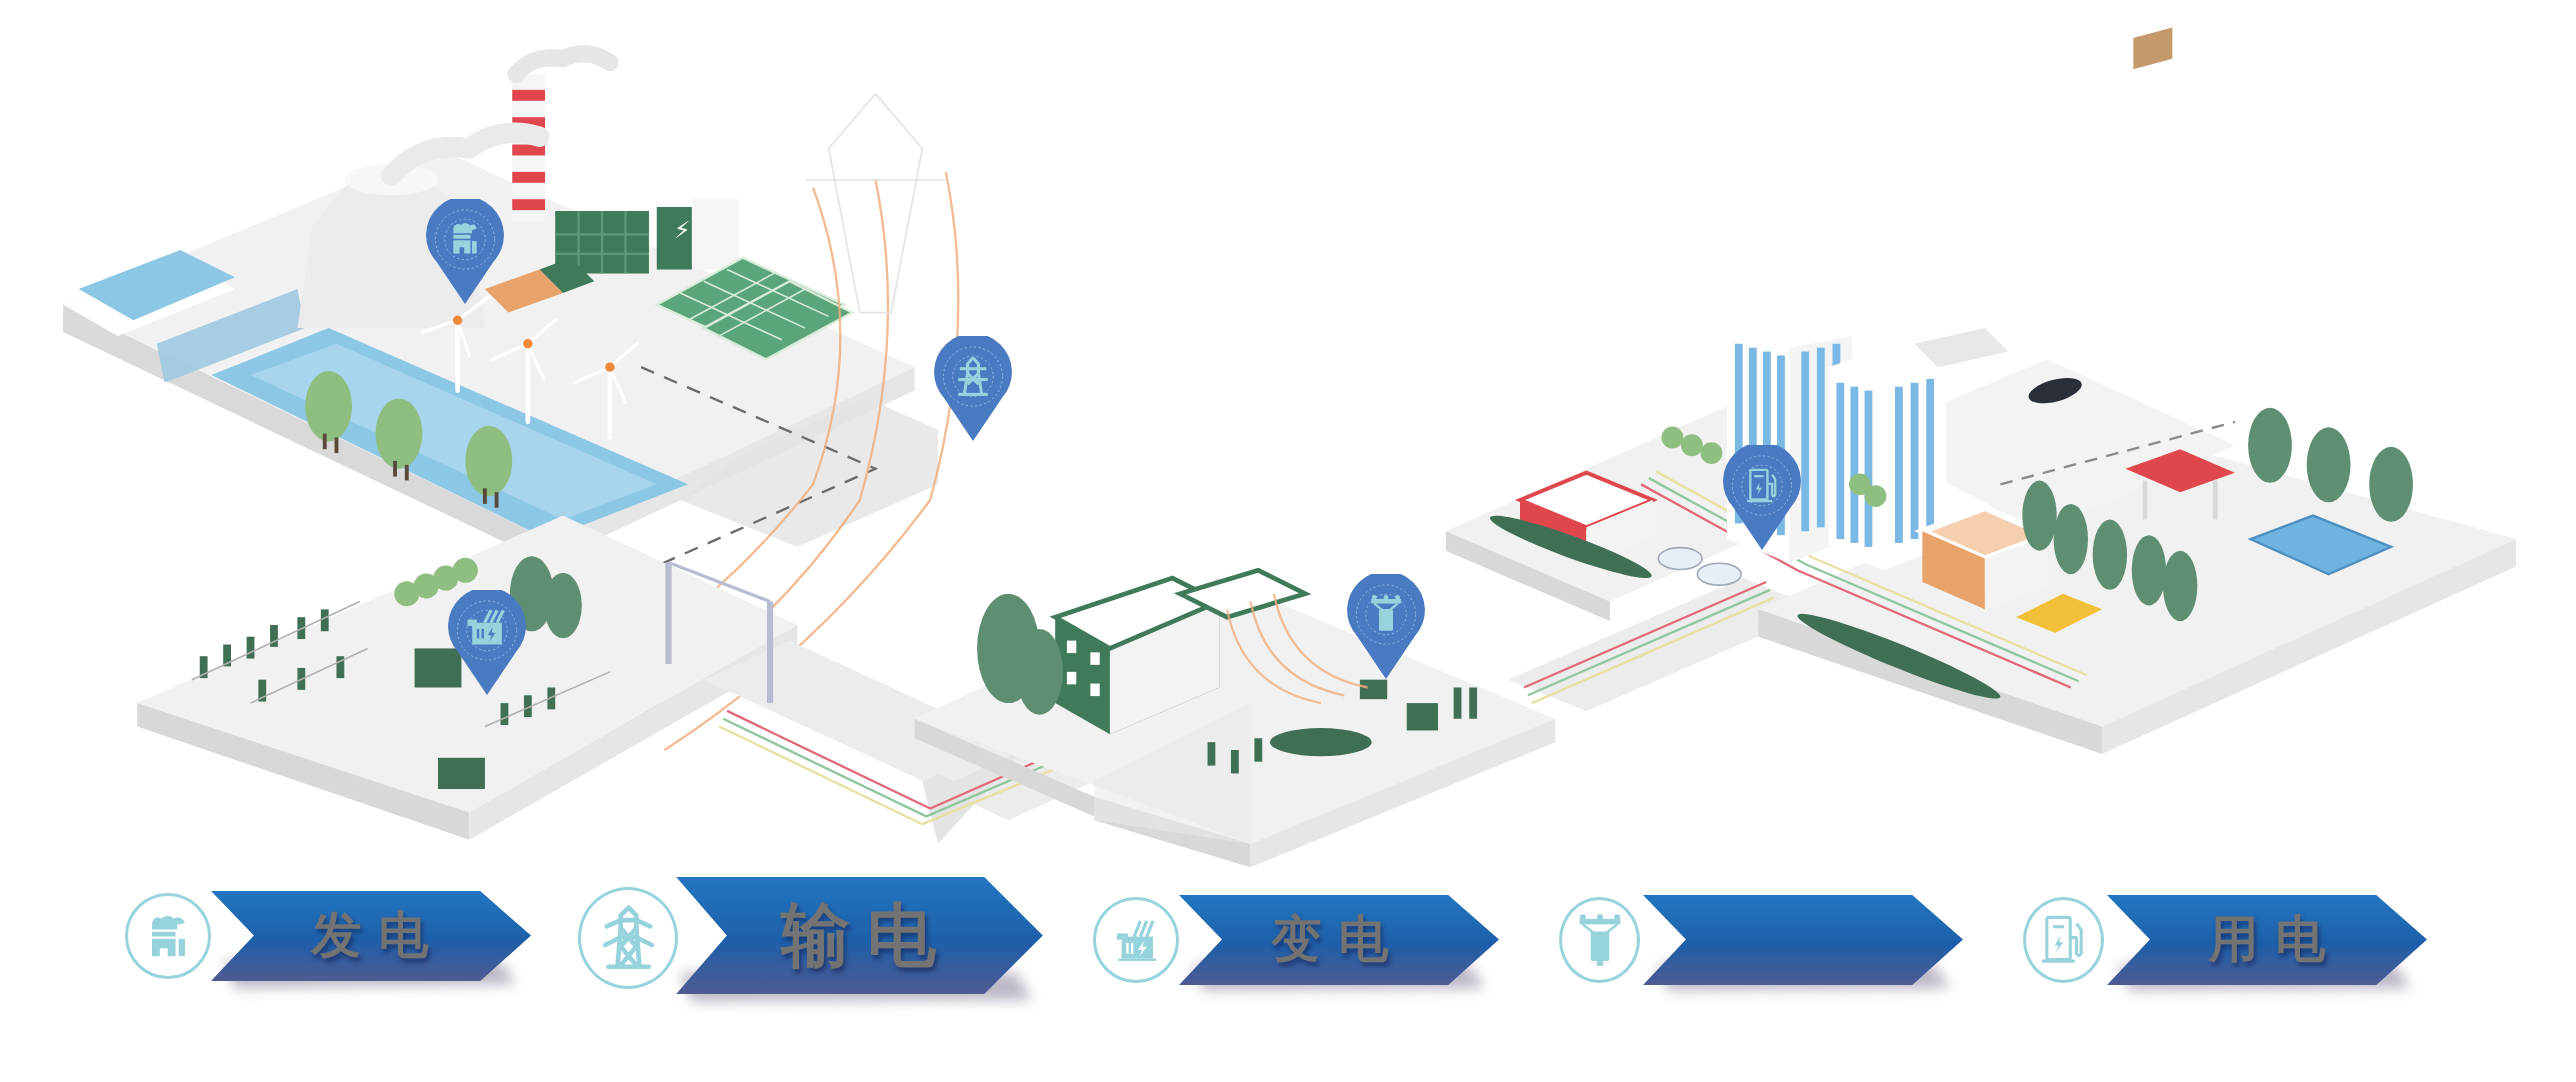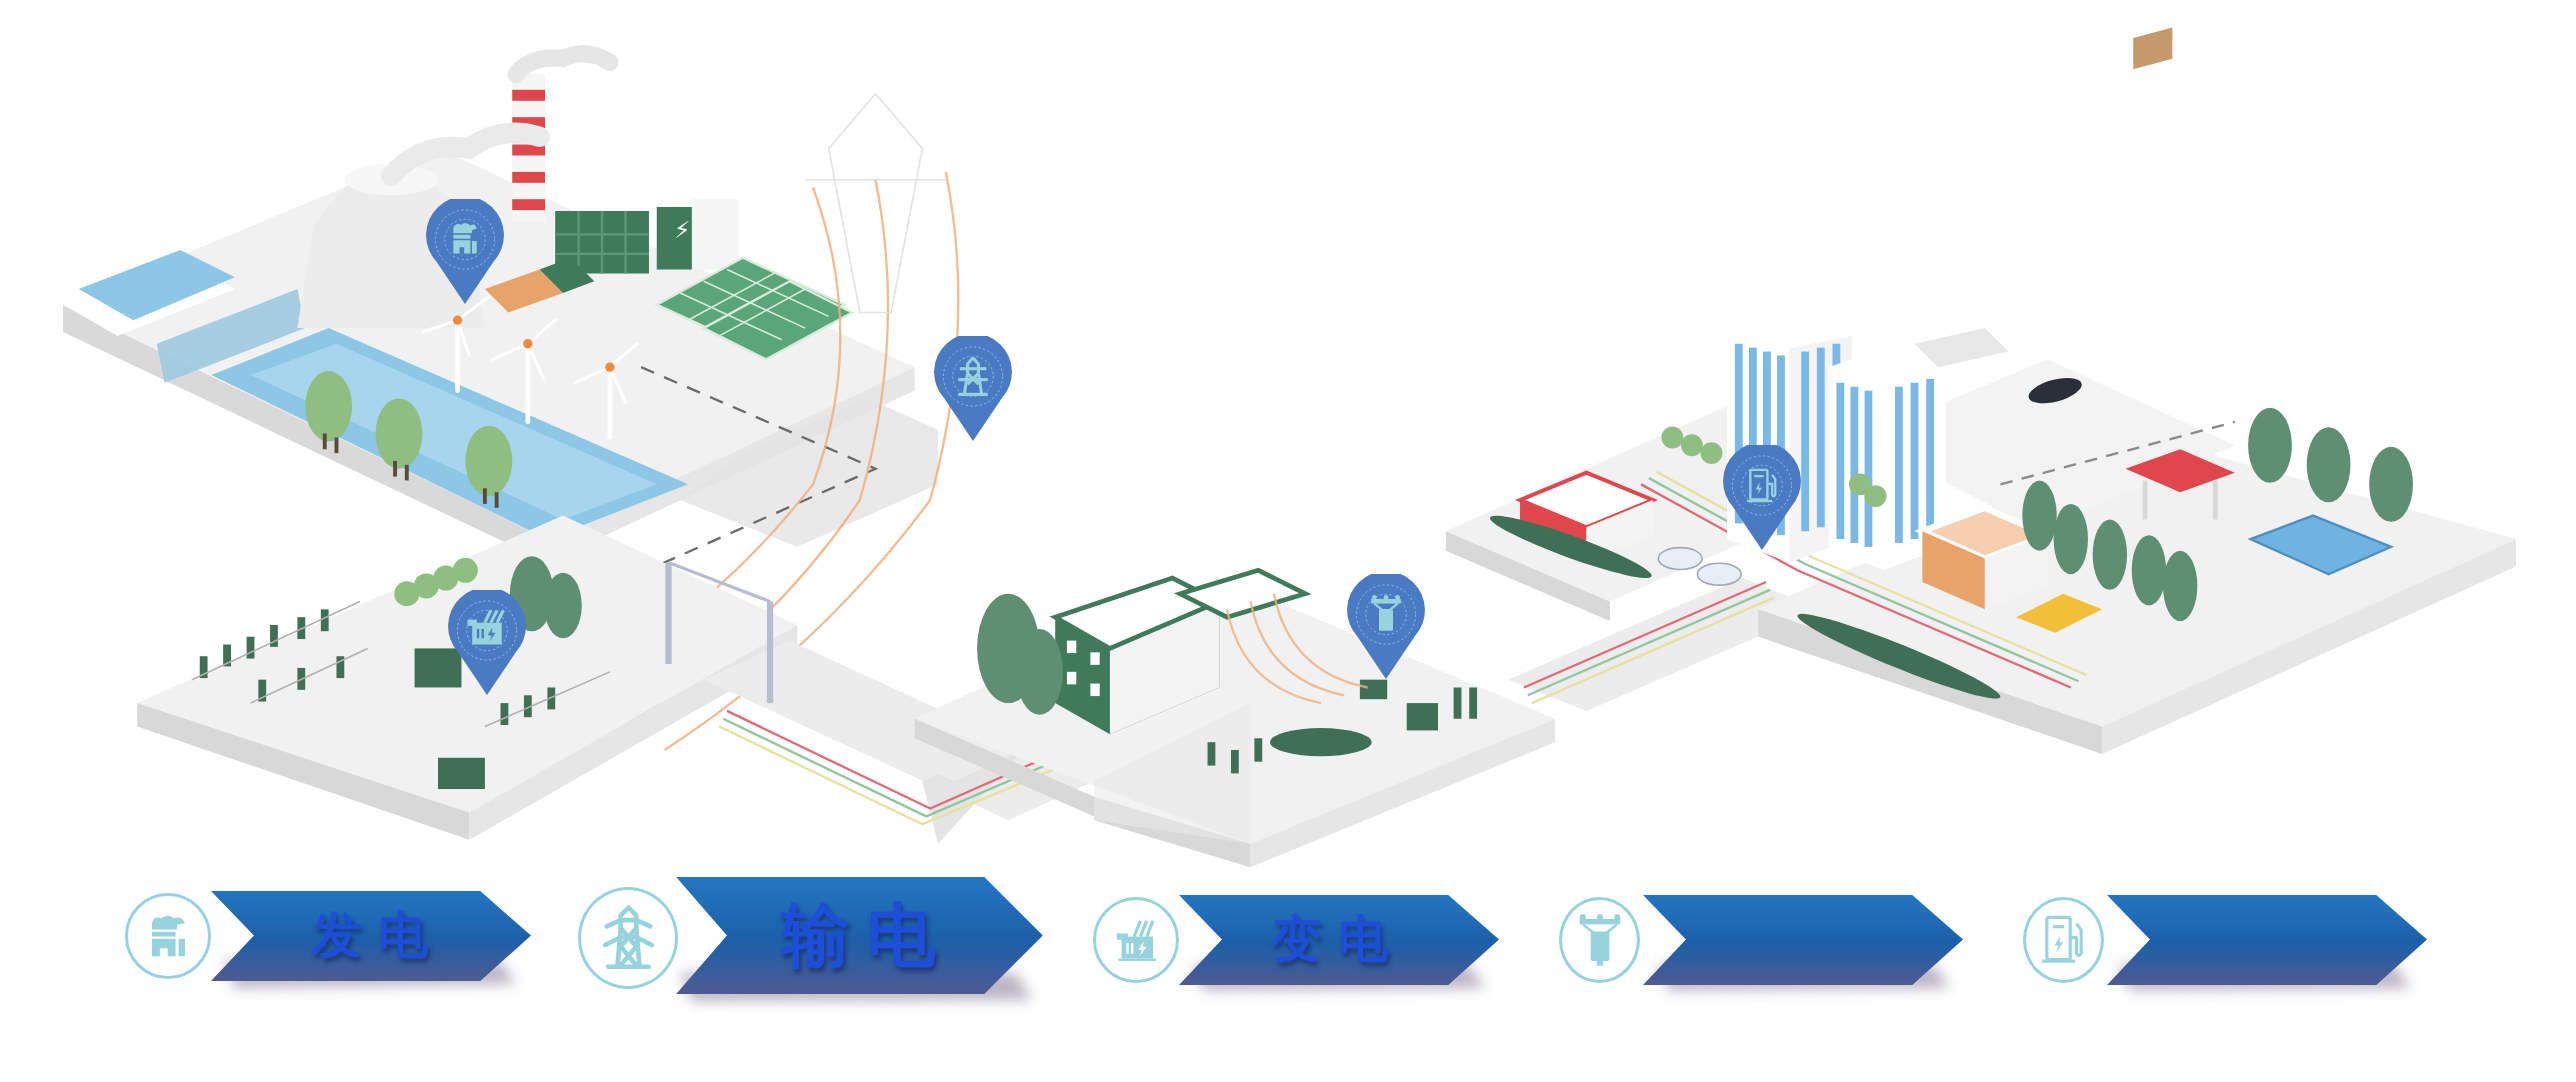--- a/index.html
+++ b/index.html
@@ -5,21 +5,21 @@
   html, body { margin:0; padding:0; background:#ffffff; }
   body { width:2576px; height:1082px; position:relative; overflow:hidden;
          font-family:"DejaVu Sans","Liberation Sans",sans-serif; }
   .scene { position:absolute; left:0; top:0; width:2576px; height:1082px; }
   .pin { position:absolute; width:86px; height:109px; }
   .banner { position:absolute; }
   .banner .icon-circle { position:absolute; border:3.9px solid #97d3dc; border-radius:50%;
         background:#fff; box-sizing:border-box; display:flex; align-items:center; justify-content:center; }
   .banner .arrow { position:absolute; }
   .banner .arrow-label { position:absolute; left:0; top:0; width:100%; height:100%;
-        display:flex; align-items:center; justify-content:center; color:#1d4ed8;
+        display:flex; align-items:center; justify-content:center; color:#737373;
         font-family:Liberation Sans, sans-serif; font-weight:bold;
         letter-spacing:17px; text-shadow:2.3px 3.9px 4.7px rgba(20,30,80,0.55); padding-left:31px; box-sizing:border-box; }
 </style>
 </head>
 <body>
 
 <svg class="scene" viewBox="0 0 3296 1385" xmlns="http://www.w3.org/2000/svg">
   <defs>
     <linearGradient id="bannerGrad" x1="0" y1="0" x2="0" y2="1">
       <stop offset="0" stop-color="#2376c2"></stop>
@@ -496,14 +496,17 @@
         <line x1="18" y1="20" x2="32" y2="20"></line>
         <line x1="4" y1="64" x2="46" y2="64"></line>
         <path d="M40,34 L48,34 L48,54 Q51,60 54,54 L54,24 L48,16"></path>
       </g>
       <path d="M27,32 L20,44 L25,44 L22,53 L31,40 L26,40 Z" fill="#97d3dc"></path>
     </svg>
   </div>
   <svg class="arrow" style="left:84px; top:3.9px;" width="320" height="90" viewBox="0 0 410 115">
     <polygon points="0,0 345,0 410,57 345,115 0,115 55,57" fill="url(#bannerGrad)"></polygon>
   </svg>
+  <div style="position:absolute; left:116px; top:3.9px; width:242px; height:90px;">
+    <div class="arrow-label" style="font-size:50px;">用电</div>
+  </div>
 </div>
 
 
 </body></html>

